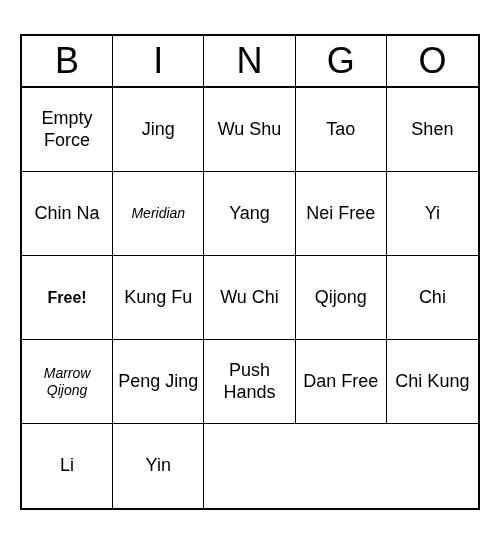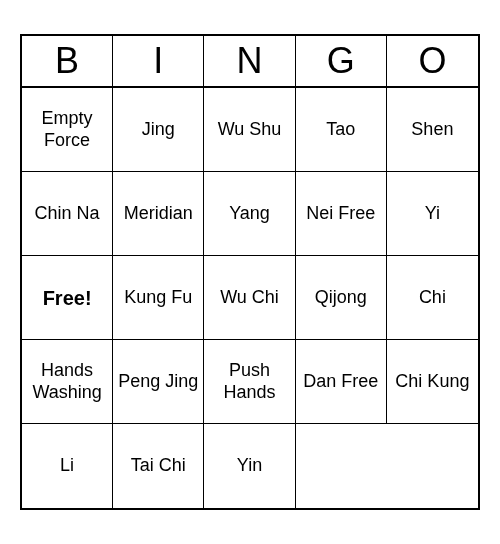--- a/index.html
+++ b/index.html
@@ -63,25 +63,26 @@
     .cell:nth-child(5n) {
       border-right: none;
     }
 
     .cell:nth-child(n+21) {
       border-bottom: none;
     }
 
     .cell.free {
       font-weight: bold;
-      font-size: 20px;
+      font-size: 16px;
     }
 
     .cell.small-text {
-      font-size: 18px;
+      font-size: 14px;
+      font-style: italic;
     }
   </style>
 </head>
 <body>
 
 <div class="bingo-card">
   <div class="bingo-header">
   <div class="header-cell">B</div>
       <div class="header-cell">I</div>
       <div class="header-cell">N</div>
@@ -97,22 +98,21 @@
       <div class="cell">Chin Na</div>
       <div class="cell small-text">Meridian</div>
       <div class="cell">Yang</div>
       <div class="cell">Nei Free</div>
       <div class="cell">Yi</div>
       <div class="cell free">Free!</div>
       <div class="cell">Kung Fu</div>
       <div class="cell">Wu Chi</div>
       <div class="cell">Qijong</div>
       <div class="cell">Chi</div>
-      <div class="cell small-text">Hands Washing</div>
+      <div class="cell small-text">Marrow Qijong</div>
       <div class="cell">Peng Jing</div>
       <div class="cell">Push Hands</div>
       <div class="cell">Dan Free</div>
       <div class="cell">Chi Kung</div>
       <div class="cell">Li</div>
-      <div class="cell">Tai Chi</div>
       <div class="cell">Yin</div>
     </div>
 </div>
 
 </body></html>

